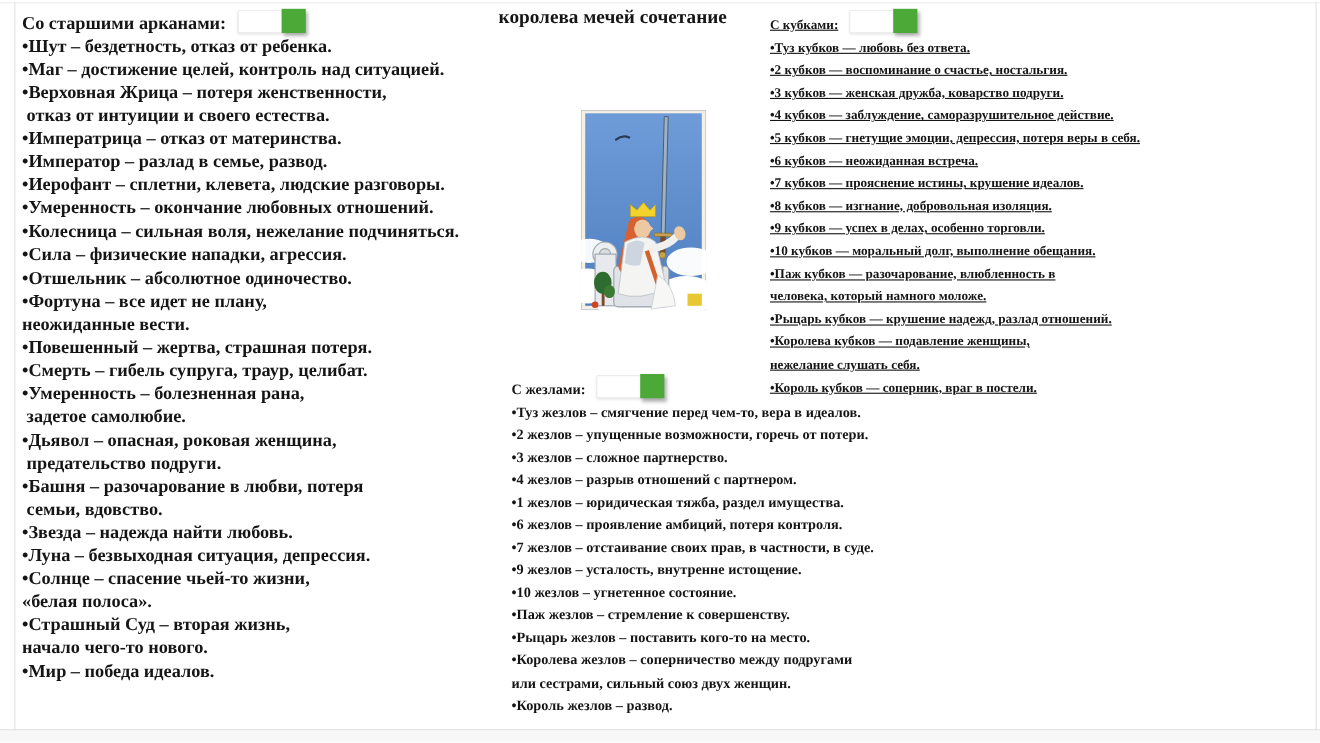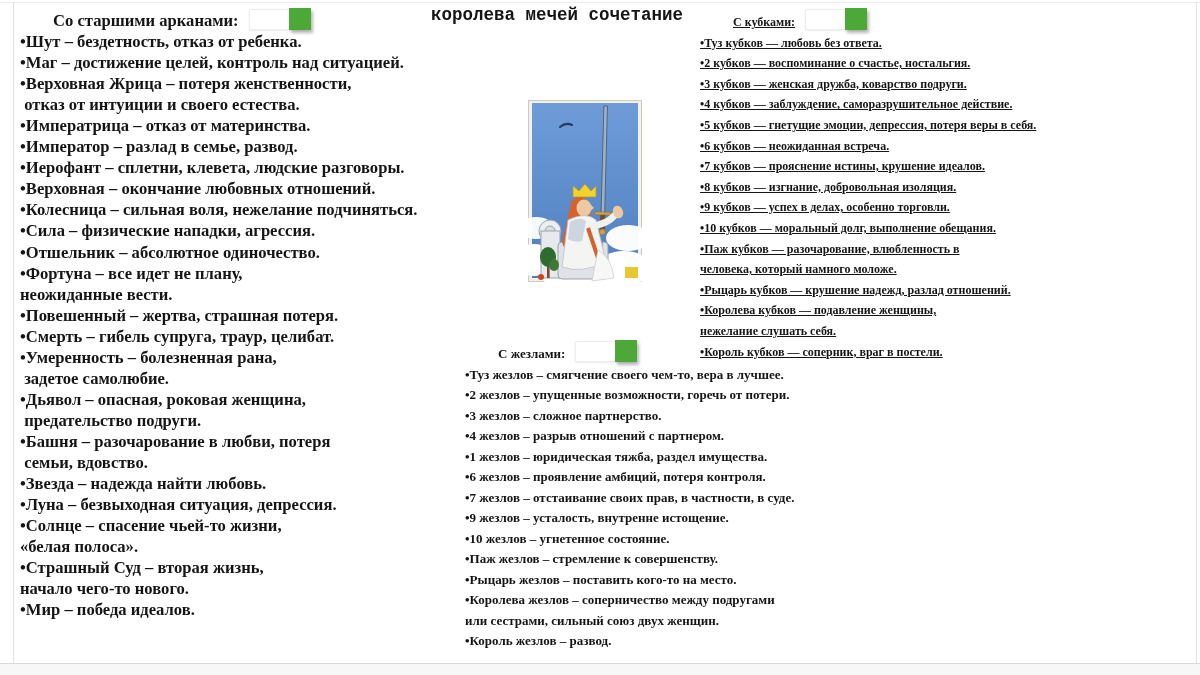--- a/index.html
+++ b/index.html
@@ -14,26 +14,26 @@
   #frame-left{left:13px;top:2px;width:1px;height:662px;}
   #frame-right{left:1196px;top:2px;width:1px;height:662px;}
   #frame-bottom{left:0;top:663px;width:1200px;height:1px;background:#d9d9d9;}
   #bottom-strip{position:absolute;left:0;top:664px;width:1200px;height:11px;background:#f7f7f7;}
 
   .col{position:absolute;}
   #col-majors{left:20px;top:9px;width:452px;font-size:16.6px;line-height:21.05px;}
   #col-cups{left:700px;top:9px;width:497px;font-size:12px;line-height:20.6px;text-decoration:underline;}
   #col-wands{left:465px;top:341px;width:515px;font-size:13px;line-height:20.5px;}
 
-  .hdr{white-space:nowrap;margin-left:33px;}
+  .hdr{white-space:nowrap;}
   .list-item{white-space:pre-wrap;}
 
   #page-title{
     position:absolute;left:407px;top:5px;width:300px;
-    text-align:center;font-size:17.5px;line-height:20px;font-family:Liberation Mono, monospace;
+    text-align:center;font-size:17.5px;line-height:20px;
   }
 
   .indicator{
     display:inline-block;position:relative;width:58px;height:19px;
     background:#ffffff;border:1px solid #ececec;border-radius:2px;
     vertical-align:-4px;margin-left:10px;
     box-shadow:0 1px 2px rgba(0,0,0,0.08);
   }
   .indicator .green-box{
     position:absolute;right:-3px;top:-2px;width:22px;height:22px;
@@ -58,21 +58,21 @@
     <span>Со старшими арканами:</span><span class="indicator"><span class="green-box" style="background: rgb(76, 168, 55);"></span></span>
   </div>
   <div>
       <div class="list-item">•Шут – бездетность, отказ от ребенка.</div>
       <div class="list-item">•Маг – достижение целей, контроль над ситуацией.</div>
       <div class="list-item">•Верховная Жрица – потеря женственности,
  отказ от интуиции и своего естества.</div>
       <div class="list-item">•Императрица – отказ от материнства.</div>
       <div class="list-item">•Император – разлад в семье, развод.</div>
       <div class="list-item">•Иерофант – сплетни, клевета, людские разговоры.</div>
-      <div class="list-item">•Верховная – окончание любовных отношений.</div>
+      <div class="list-item">•Умеренность – окончание любовных отношений.</div>
       <div class="list-item">•Колесница – сильная воля, нежелание подчиняться.</div>
       <div class="list-item">•Сила – физические нападки, агрессия.</div>
       <div class="list-item">•Отшельник – абсолютное одиночество.</div>
       <div class="list-item">•Фортуна – все идет не плану,
 неожиданные вести.</div>
       <div class="list-item">•Повешенный – жертва, страшная потеря.</div>
       <div class="list-item">•Смерть – гибель супруга, траур, целибат.</div>
       <div class="list-item">•Умеренность – болезненная рана,
  задетое самолюбие.</div>
       <div class="list-item">•Дьявол – опасная, роковая женщина,
@@ -170,21 +170,21 @@
 нежелание слушать себя.</div>
       <div class="list-item">•Король кубков — соперник, враг в постели.</div>
     </div>
 </div>
 
 <div id="col-wands" class="col">
   <div class="hdr">
     <span>С жезлами:</span><span class="indicator"><span class="green-box" style="background: rgb(76, 168, 55);"></span></span>
   </div>
   <div>
-      <div class="list-item">•Туз жезлов – смягчение своего чем-то, вера в лучшее.</div>
+      <div class="list-item">•Туз жезлов – смягчение перед чем-то, вера в идеалов.</div>
       <div class="list-item">•2 жезлов – упущенные возможности, горечь от потери.</div>
       <div class="list-item">•3 жезлов – сложное партнерство.</div>
       <div class="list-item">•4 жезлов – разрыв отношений с партнером.</div>
       <div class="list-item">•1 жезлов – юридическая тяжба, раздел имущества.</div>
       <div class="list-item">•6 жезлов – проявление амбиций, потеря контроля.</div>
       <div class="list-item">•7 жезлов – отстаивание своих прав, в частности, в суде.</div>
       <div class="list-item">•9 жезлов – усталость, внутренне истощение.</div>
       <div class="list-item">•10 жезлов – угнетенное состояние.</div>
       <div class="list-item">•Паж жезлов – стремление к совершенству.</div>
       <div class="list-item">•Рыцарь жезлов – поставить кого-то на место.</div>

